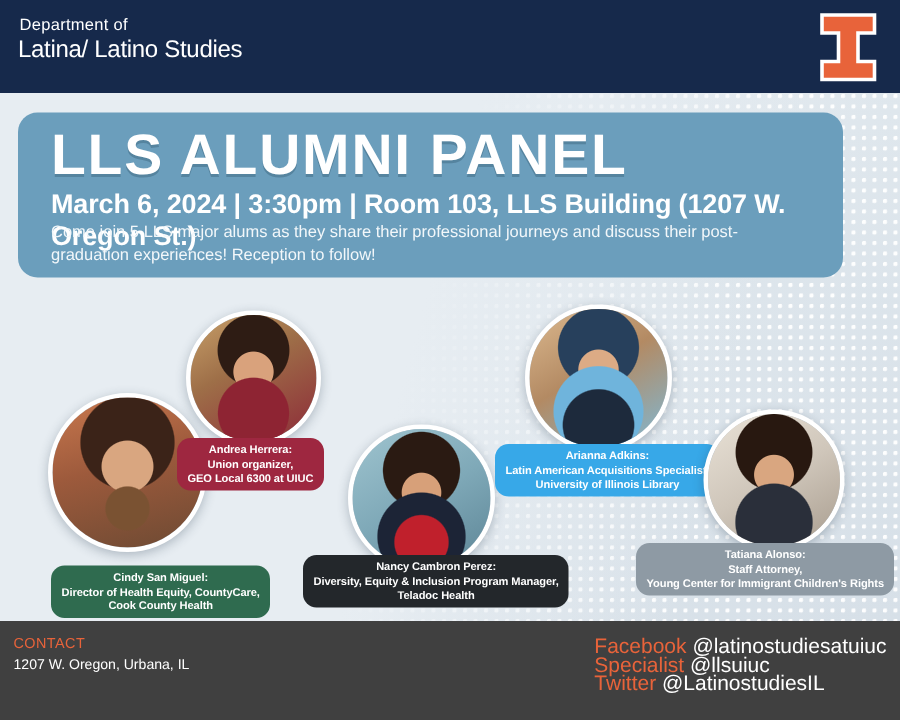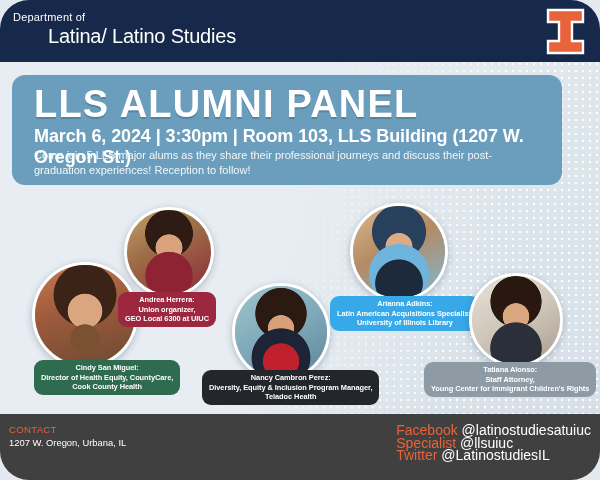--- a/index.html
+++ b/index.html
@@ -1,21 +1,21 @@
 <!DOCTYPE html>
 <html><head>
 <meta charset="utf-8">
 <style>
   html,body{margin:0;padding:0;}
   body{
     width:600px;height:480px;overflow:hidden;
     font-family:"Liberation Sans", sans-serif;
     background:#e3e9ee;
   }
-  .poster{position:relative;width:600px;height:480px;overflow:hidden;background:#dfe6ec;border-radius:29px;}
+  .poster{position:relative;width:600px;height:480px;overflow:hidden;background:#dfe6ec;}
 
   
   .body-area{
     position:absolute;left:0;top:62px;width:600px;height:352px;
     background:
       radial-gradient(circle at 2px 2px, rgba(255,255,255,.95) 1.35px, rgba(255,255,255,0) 1.6px) 0 0/7px 7px,
       linear-gradient(160deg,#e9eef3 0%,#dfe7ed 40%,#d7e0e8 100%);
   }
   .body-fade{
     position:absolute;left:0;top:62px;width:600px;height:352px;
@@ -27,21 +27,21 @@
   .header{
     position:absolute;left:0;top:0;width:600px;height:62px;
     background:#16294b;
   }
   .dept-small{
     position:absolute;left:13px;top:11px;
     color:#ffffff;font-size:11px;letter-spacing:.2px;
   }
   .dept-big{
     position:absolute;left:12px;top:25px;
-    color:#ffffff;font-size:20px;letter-spacing:-.2px;margin-left:36px;
+    color:#ffffff;font-size:16px;letter-spacing:-.2px;
   }
   .ilogo{
     position:absolute;right:14px;top:8px;width:41px;height:47px;
   }
 
   
   .banner{
     position:absolute;left:12px;top:75px;width:550px;height:110px;
     background:#6b9ebc;border-radius:13px;
   }
@@ -71,21 +71,21 @@
 
   
   .cap{
     position:absolute;text-align:center;
     color:#ffffff;font-size:7.4px;font-weight:bold;
     line-height:9.6px;letter-spacing:-.05px;
     padding:3px 7px;border-radius:9px;
     white-space:nowrap;
   }
   .cap span{display:block;}
-  .cap-green{background:#2f6b4f;}
+  .cap-green{background:#2f6b4f;margin-top:17px;}
   .cap-maroon{background:#9e2740;}
   .cap-dark{background:#23272b;}
   .cap-blue{background:#37a8e8;}
   .cap-gray{background:#8e9aa4;}
 
   
   .footer{
     position:absolute;left:0;top:414px;width:600px;height:66px;
     background:#404040;
   }

